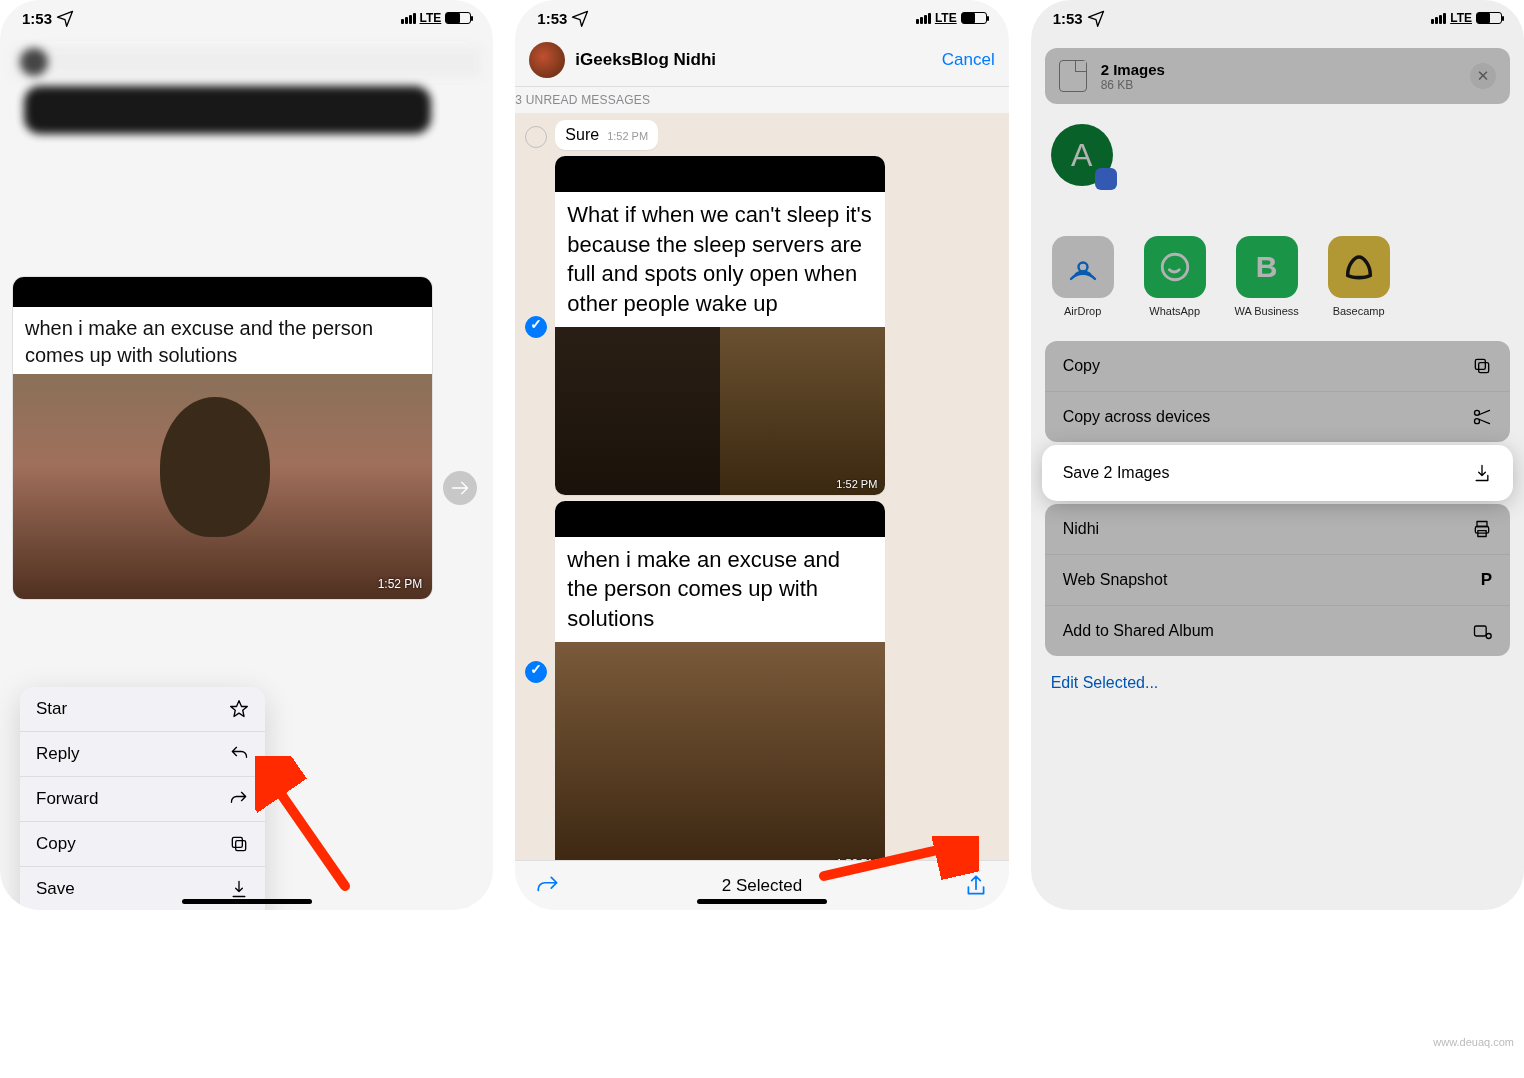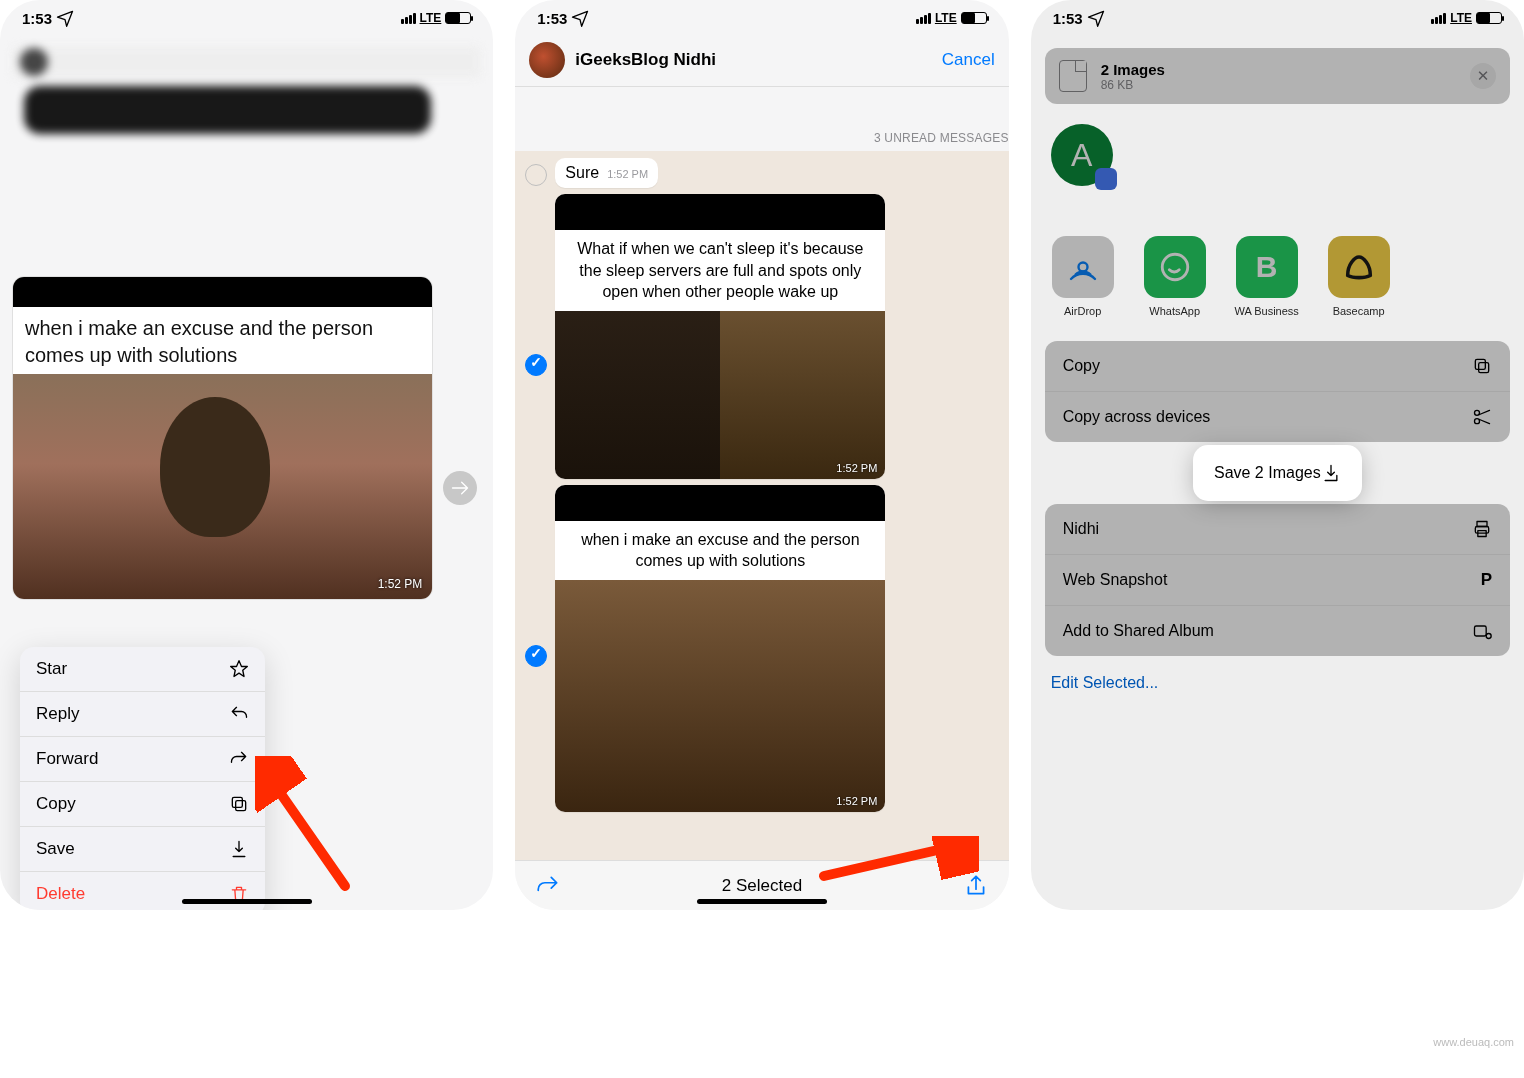--- a/index.html
+++ b/index.html
@@ -24,42 +24,42 @@
   .phone1 .blurred-row { height: 32px; background: #eee; border-radius: 6px; margin-bottom: 8px; display:flex; align-items:center; padding:0 8px; }
   .phone1 .avatar-sm { width:28px; height:28px; background:#333; border-radius:50%; }
   .phone1 .black-bubble { background:#000; height: 48px; border-radius: 16px; margin: 5px 50px 5px 12px; }
   .phone1 .meme-bubble { margin: 0 60px 0 12px; background:#fff; border-radius:12px; border:1px solid #e0e0e0; overflow:hidden; position:relative; }
   .phone1 .meme-black { height: 30px; background: #000; }
   .phone1 .meme-text { padding: 8px 12px 5px; font-size: 20px; line-height:1.35; color:#111;}
   .phone1 .meme-img { height: 225px; background: linear-gradient(180deg,#8a7059 0%, #a0705c 40%, #503020 100%); position:relative;}
   .phone1 .meme-img::before{content:'';position:absolute;left:35%;top:10%;width:110px;height:140px;background:#3a2a1a;border-radius:50% 50% 45% 45%;}
   .phone1 .timestamp { position:absolute; right:10px; bottom:8px; color:#fff; font-size:12px; text-shadow:0 0 3px #000;}
   .phone1 .fwd-circle { position:absolute; width:34px; height:34px; background:#c8c8c8; border-radius:50%; right:16px; top:435px; display:flex; align-items:center; justify-content:center; color:#fff; }
-  .context-menu { position:absolute; left:20px; top:611px; width:245px; background:#f2f2f6; border-radius:14px; overflow:hidden; box-shadow:0 8px 30px rgba(0,0,0,.15);}
+  .context-menu { position:absolute; left:20px; top:651px; width:245px; background:#f2f2f6; border-radius:14px; overflow:hidden; box-shadow:0 8px 30px rgba(0,0,0,.15);}
   .context-menu .item { display:flex; justify-content:space-between; align-items:center; padding:12px 16px; font-size:17px; border-bottom:0.5px solid #ddd; }
   .context-menu .item:last-child { border-bottom:none; color:#ff3b30;}
   .context-menu .item:last-child svg { stroke:#ff3b30;}
   .home-ind { position:absolute; bottom:6px; left:50%; transform:translateX(-50%); width:130px; height:5px; background:#000; border-radius:3px;}
 
   
   .phone2 .header { display:flex; align-items:center; padding:6px 14px 8px; border-bottom:0.5px solid #ddd;}
   .phone2 .avatar { width:36px; height:36px; border-radius:50%; background:radial-gradient(circle at 40% 40%, #c05030, #5a2a10); margin-right:10px;}
   .phone2 .name { font-size:17px; font-weight:600; flex:1;}
   .phone2 .cancel { color:#007aff; font-size:17px;}
-  .phone2 .unread { text-align:right; font-size:12px; color:#8a8a8e; padding:6px 0; letter-spacing:0.2px;margin-top:38px;}
+  .phone2 .unread { text-align:left; font-size:12px; color:#8a8a8e; padding:6px 0; letter-spacing:0.2px;}
   .phone2 .chat { flex:1; background:#efe7de; overflow-y:auto; padding:4px 0;}
   .phone2 .row { display:flex; align-items:flex-start; padding:3px 8px 3px 10px; gap:8px;}
   .phone2 .checkbox { width:22px; height:22px; border-radius:50%; border:1.5px solid #bfbfbf; margin-top:6px; flex-shrink:0;}
   .phone2 .checkbox.checked { background:#007aff; border-color:#007aff; position:relative;}
   .phone2 .checkbox.checked::after{content:'✓';color:#fff;position:absolute;left:4px;top:-1px;font-size:14px;font-weight:700;}
   .phone2 .bubble { background:#fff; border-radius:10px; padding:6px 10px; box-shadow:0 1px 1px rgba(0,0,0,.06); display:inline-block; position:relative;}
   .phone2 .bubble .ts { font-size:11px; color:#9a9a9e; margin-left:8px;}
   .phone2 .meme-bubble2 { background:#fff; border-radius:10px; overflow:hidden; width:330px; box-shadow:0 1px 1px rgba(0,0,0,.06); position:relative;}
   .phone2 .mb2-black { height:36px; background:#000;}
-  .phone2 .mb2-text { padding:8px 12px; font-size:16px; line-height:1.35;text-align:center;}
+  .phone2 .mb2-text { padding:8px 12px; font-size:22px; line-height:1.35;}
   .phone2 .mb2-imgs { height:168px; display:flex; gap:0;}
   .phone2 .mb2-imgs div { flex:1; background:#4a3a2a;}
   .phone2 .mb2-imgs div:first-child{background:linear-gradient(#2a1f15,#1a120a);}
   .phone2 .mb2-imgs div:last-child{background:linear-gradient(#6a5030,#3a2810);}
   .phone2 .mb2-img-single { height:232px; background:linear-gradient(#7a5a3a,#3a2510); }
   .phone2 .mb2-ts { position:absolute; right:8px; bottom:5px; font-size:11px; color:#fff; text-shadow:0 0 2px #000;}
   .phone2 .bottom-bar { height:50px; background:#f6f6f6; border-top:0.5px solid #ddd; display:flex; align-items:center; justify-content:space-between; padding:0 20px;}
   .phone2 .bottom-bar .selcount { font-size:17px; font-weight:500;}
   .phone2 .bottom-bar svg { stroke:#007aff; }
   .phone3 .under { padding:12px 14px;}
@@ -338,21 +338,21 @@
                 <span>Copy across devices</span>
                 <svg viewBox="0 0 24 24">
                   <circle cx="6" cy="7" r="3"></circle>
                   <circle cx="6" cy="17" r="3"></circle>
                   <path d="M9 9l12-5M9 15l12 5"></path>
                 </svg>
               </div>
       </div>
     </div>
     </div>
-    <div class="list" style="margin-top:6px;align-items:center;">
+    <div class="list" style="margin-top:6px;">
       <div class="list-group highlight">
         <div class="list-item">
               <span>Save 2 Images</span>
               <svg viewBox="0 0 24 24">
                 <path d="M12 3v12m-4-4l4 4 4-4M5 21h14v-6"></path>
               </svg>
             </div>
       </div>
     </div>
     <div class="dimmed-layer">

